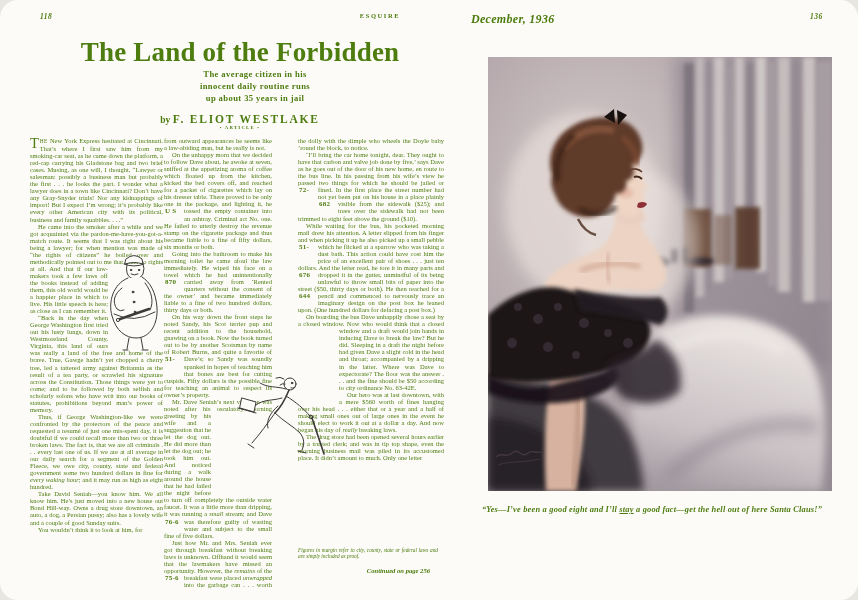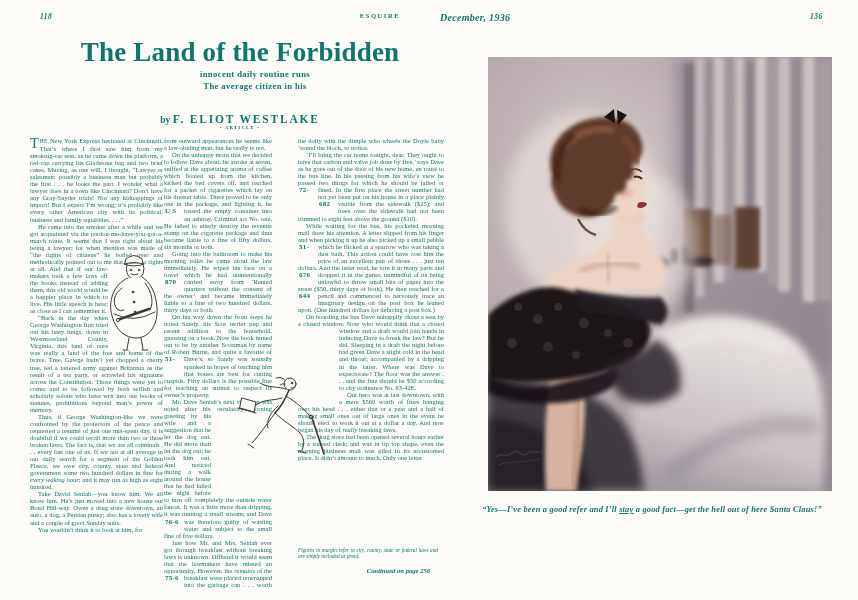--- a/index.html
+++ b/index.html
@@ -1,20 +1,20 @@
 <!DOCTYPE html>
 <html><head>
 <meta charset="utf-8">
 <style>
   html,body{margin:0;padding:0;background:#e8e6e0;}
-  .spread{position:relative;width:858px;height:600px;background:#fcfbf8;font-family:"Liberation Serif",serif;color:#0f766e;overflow:hidden;}
+  .spread{position:relative;width:858px;height:600px;background:#fcfbf8;font-family:"Liberation Serif",serif;color:#4d7c0f;overflow:hidden;border-radius:18px;}
   .hdr{position:absolute;top:12px;font-size:7px;font-weight:bold;}
   .folio{font-style:italic;font-size:7.5px;letter-spacing:.5px;}
   .mast{left:330px;width:100px;text-align:center;font-size:6.5px;letter-spacing:1.6px;}
-  .issue{left:440px;font-style:italic;font-size:10px;letter-spacing:.3px;}
+  .issue{left:471px;font-style:italic;font-size:12px;letter-spacing:.3px;}
   .title{position:absolute;top:37px;left:40px;width:400px;text-align:center;font-size:27px;font-weight:bold;letter-spacing:.2px;line-height:30px;}
   .deck{position:absolute;top:69px;left:140px;width:230px;text-align:center;font-weight:bold;font-size:8.6px;line-height:11.8px;letter-spacing:.4px;}
   .byline{position:absolute;top:109px;left:40px;width:400px;text-align:center;}
   .byline .by{font-weight:bold;font-size:9.5px;}
   .byline .auth{font-weight:bold;font-size:11.5px;letter-spacing:1.8px;}
   .kicker{position:absolute;top:125px;left:40px;width:400px;text-align:center;font-weight:bold;font-size:4.8px;letter-spacing:1.2px;}
   .col{position:absolute;top:137px;height:452px;overflow:hidden;text-align:justify;font-size:6.5px;line-height:7.05px;}
   #colwrap1{left:30px;width:133px;}
   #colwrap2{left:164px;width:108px;}
   #colwrap3{left:298px;width:146px;}
@@ -38,22 +38,23 @@
 
 <div class="spread">
 
   <div class="hdr folio" style="left:40px;">118</div>
   <div class="hdr mast">ESQUIRE</div>
   <div class="hdr issue">December, 1936</div>
   <div class="hdr folio" style="left:810px;">136</div>
 
   <div class="title">The Land of the Forbidden</div>
   <div class="deck">
+    <div>The average citizen in his</div>
     <div>innocent daily routine runs</div>
-    <div>The average citizen in his</div>
+    <div>up about 35 years in jail</div>
   </div>
   <div class="byline"><span class="by">by </span><span class="auth">F. ELIOT WESTLAKE</span></div>
   <div class="kicker">• ARTICLE •</div>
 
   <div class="col" id="colwrap1">
       <div id="col-1">
         <p class="noind"><span class="dropcap">T</span><span class="smallcaps">HE</span><span> New York Express hesitated at Cincinnati. That’s where I first saw him from my smoking-car seat, as he came down the platform, a red-cap carrying his Gladstone bag and two brief cases. Musing, as one will, I thought, “Lawyer or salesman: possibly a business man but probably the first . . . he looks the part. I wonder what a lawyer does in a town like Cincinnati? Don’t have any Gray-Snyder trials! Nor any kidnappings of import! But I expect I’m wrong; it’s probably like every other American city with its political, business and family squabbles. . . .”</span></p>
         <p><span>He came into the smoker after a while and we got acquainted via the pardon-me-have-you-got-a-match route. It seems that I was right about his being a lawyer; for when mention was made of “the rights of citizens” he boiled over and methodically pointed out to me that I had no rights at all. And </span><span class="gap" style="width: 52px; height: 78px;"></span><span>that if our law-makers took a few laws off the books instead of adding them, this old world would be a happier place in which to live. His little speech is here; as close as I can remember it.</span></p>
         <p><span>“Back in the day when George Washington first tried out his lusty lungs, down in Westmoreland County, Virginia, this land of ours was really a land of the free and home of the brave. True, Gawge hadn’t yet chopped a cherry tree, led a tattered army against Britannia as the result of a tea party, or scrawled his signature across the Constitution. Those things were yet to come; and to be followed by both selfish and scholarly solons who have writ into our books of statutes, prohibitions beyond man’s power of memory.</span></p>
         <p><span>Thus, if George Washington-like we were confronted by the protectors of the peace and requested a resumé of just one mis-spent day, it is doubtful if we could recall more than two or three broken laws. The fact is, that we are all criminals . . . every last one of us. If we are at all average in our daily search for a segment of the Golden Fleece, we owe city, county, state and federal government some two hundred dollars in fine for </span><span class="it">every waking hour</span><span>; and it may run as high as eight hundred.</span></p>
@@ -218,15 +219,15 @@
     <path d="M134,80 C144,88 150,98 148,108" stroke="#7b4a33" stroke-width="6" fill="none" opacity="0.8" filter="url(#b2)"></path>
     <path d="M92,152 C104,160 118,158 128,150" stroke="#2e1a10" stroke-width="5" fill="none" opacity="0.7" filter="url(#b2)"></path>
     <path d="M116,60 L126,52 L127,66 Z M129,53 L139,58 L130,68 Z" fill="#16100f"></path>
     <path d="M90,162 C94,170 100,176 108,178" stroke="#4a2c1d" stroke-width="2.5" fill="none" opacity="0.8"></path>
     <g>
       <path d="M8,400 C14,394 18,402 24,396 C30,390 34,402 40,396 C44,392 50,398 56,394" stroke="#453b40" stroke-width="1.4" fill="none" opacity="0.9"></path>
       <path d="M10,408 C20,404 34,406 52,402" stroke="#453b40" stroke-width="1" fill="none" opacity="0.8"></path>
     </g>
   </svg>
 
-  <div class="caption"><span>“Yes—I’ve been a good refer and I’ll </span><span class="u">stay</span><span> a good fact—get the hell out of here Santa Claus!”</span></div>
+  <div class="caption"><span>“Yes—I’ve been a good eight and I’ll </span><span class="u">stay</span><span> a good fact—get the hell out of here Santa Claus!”</span></div>
 
 </div>
 
 </body></html>

